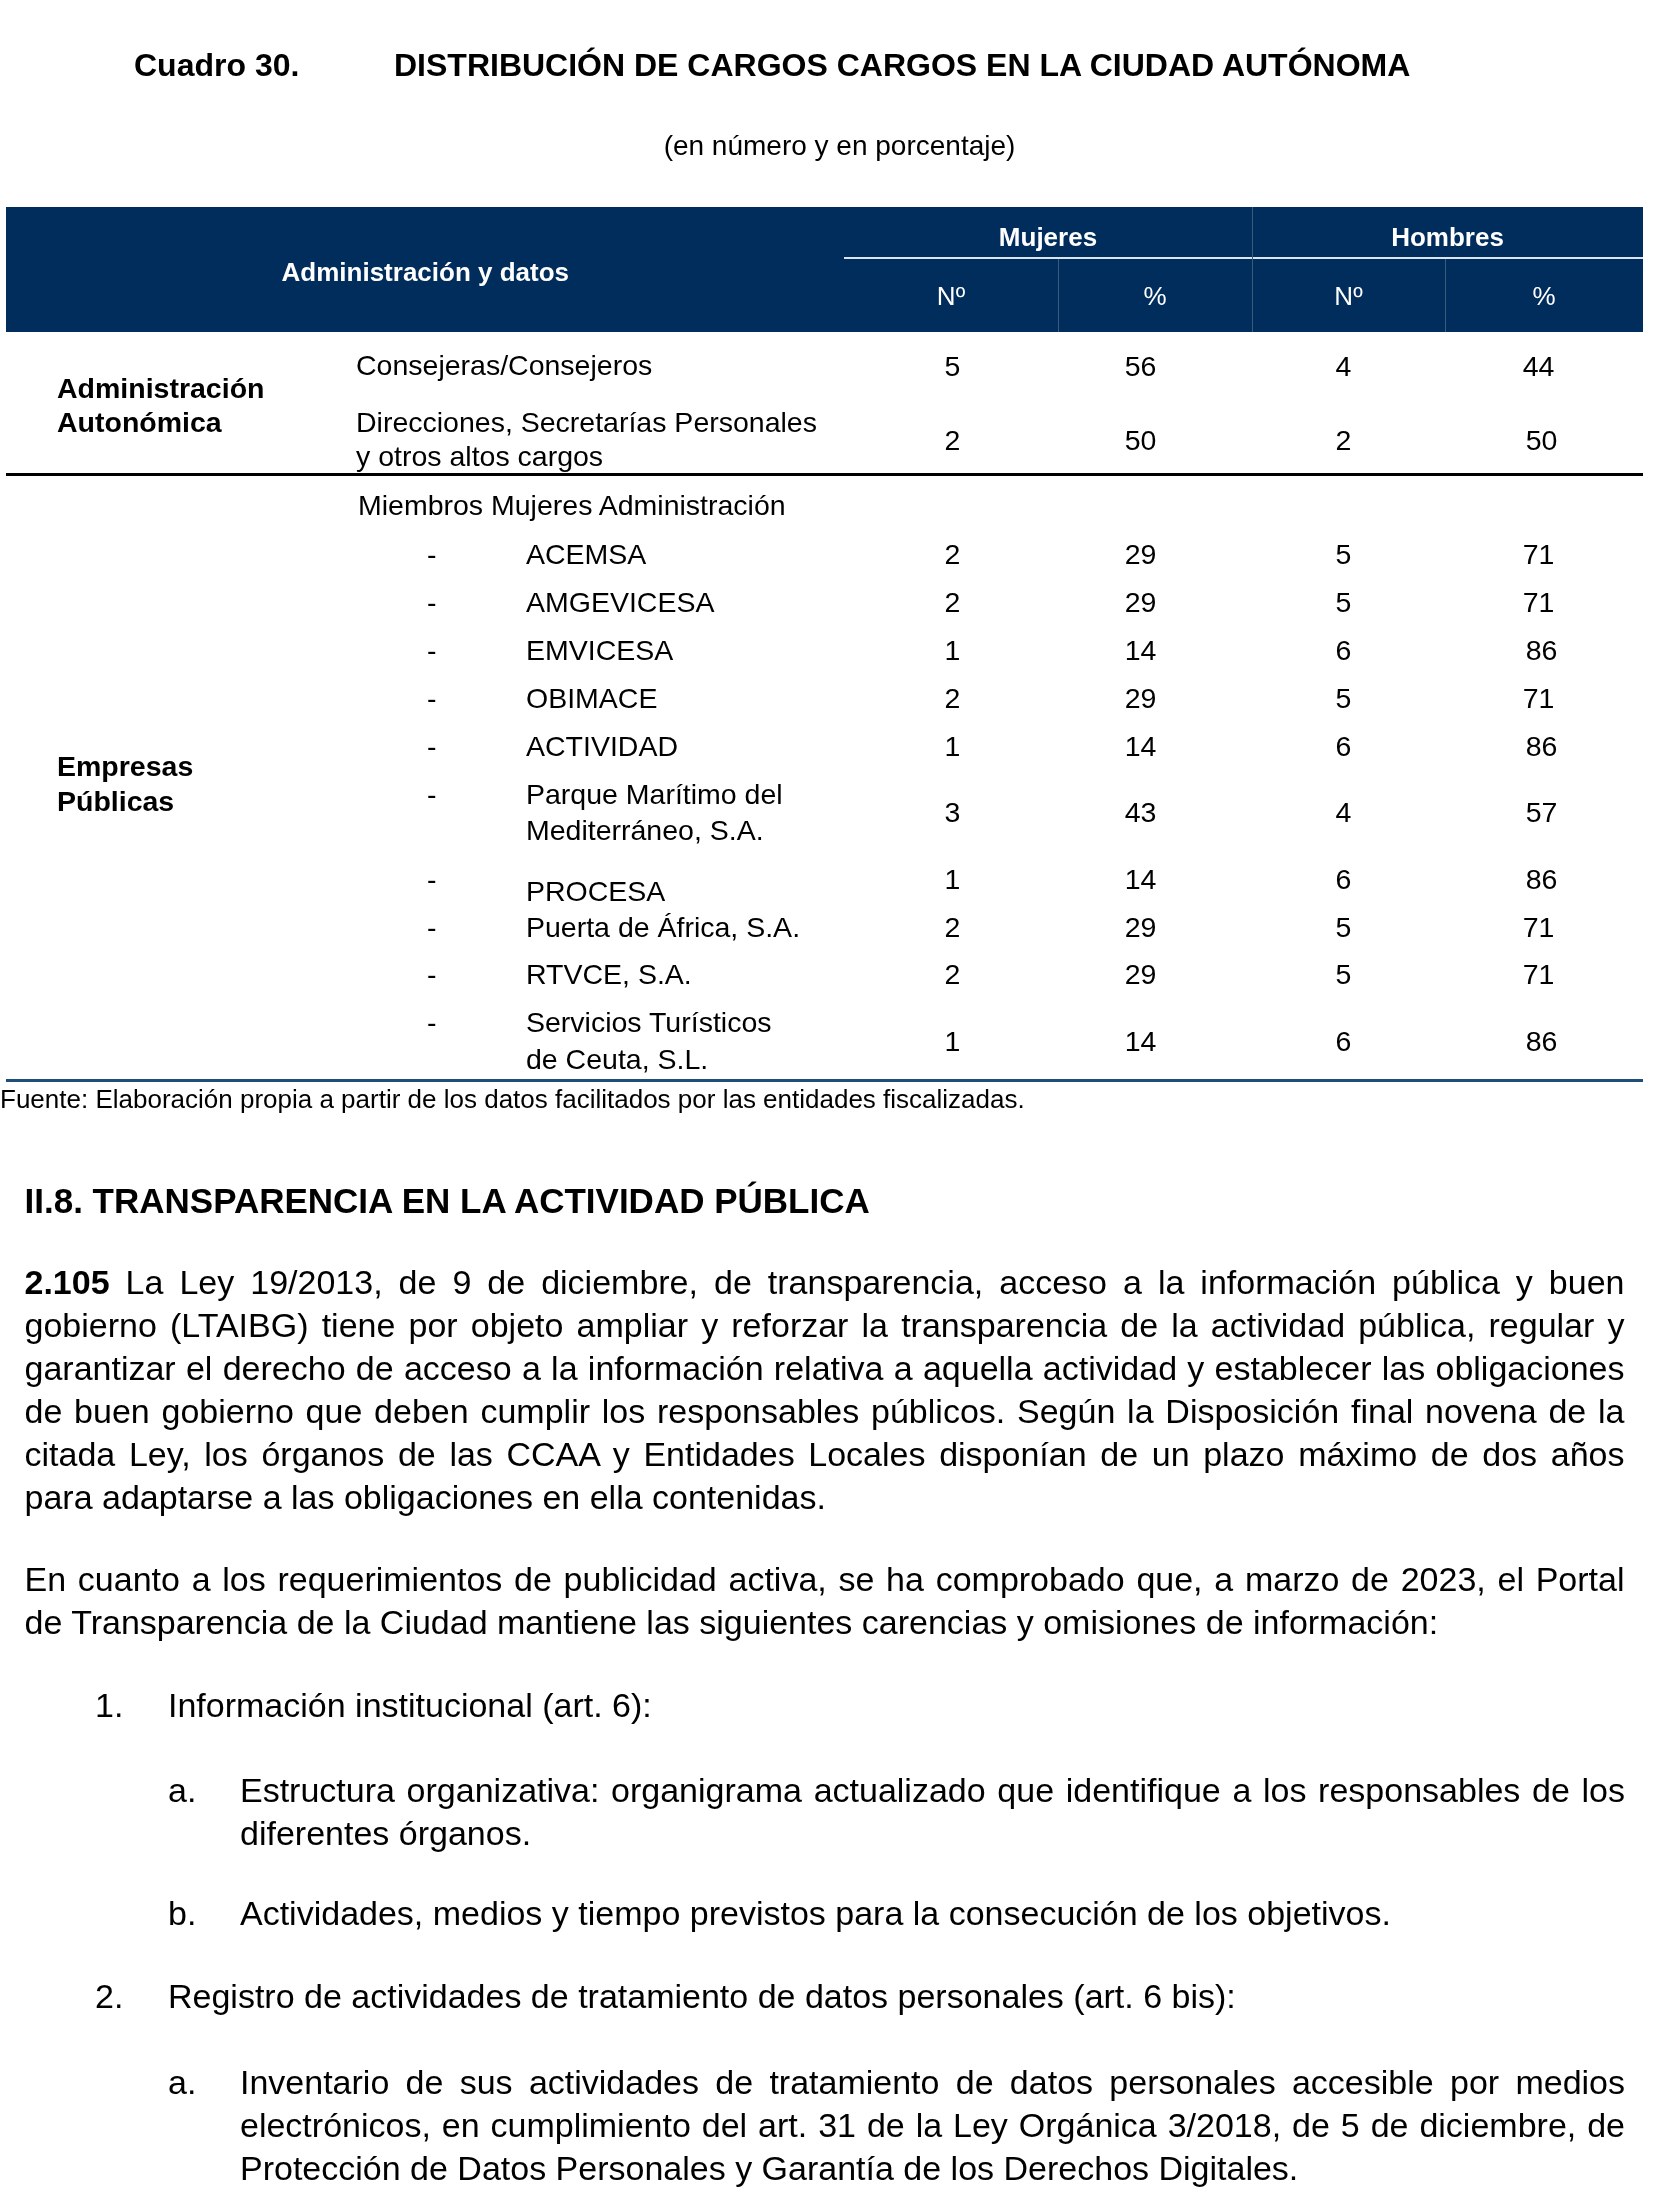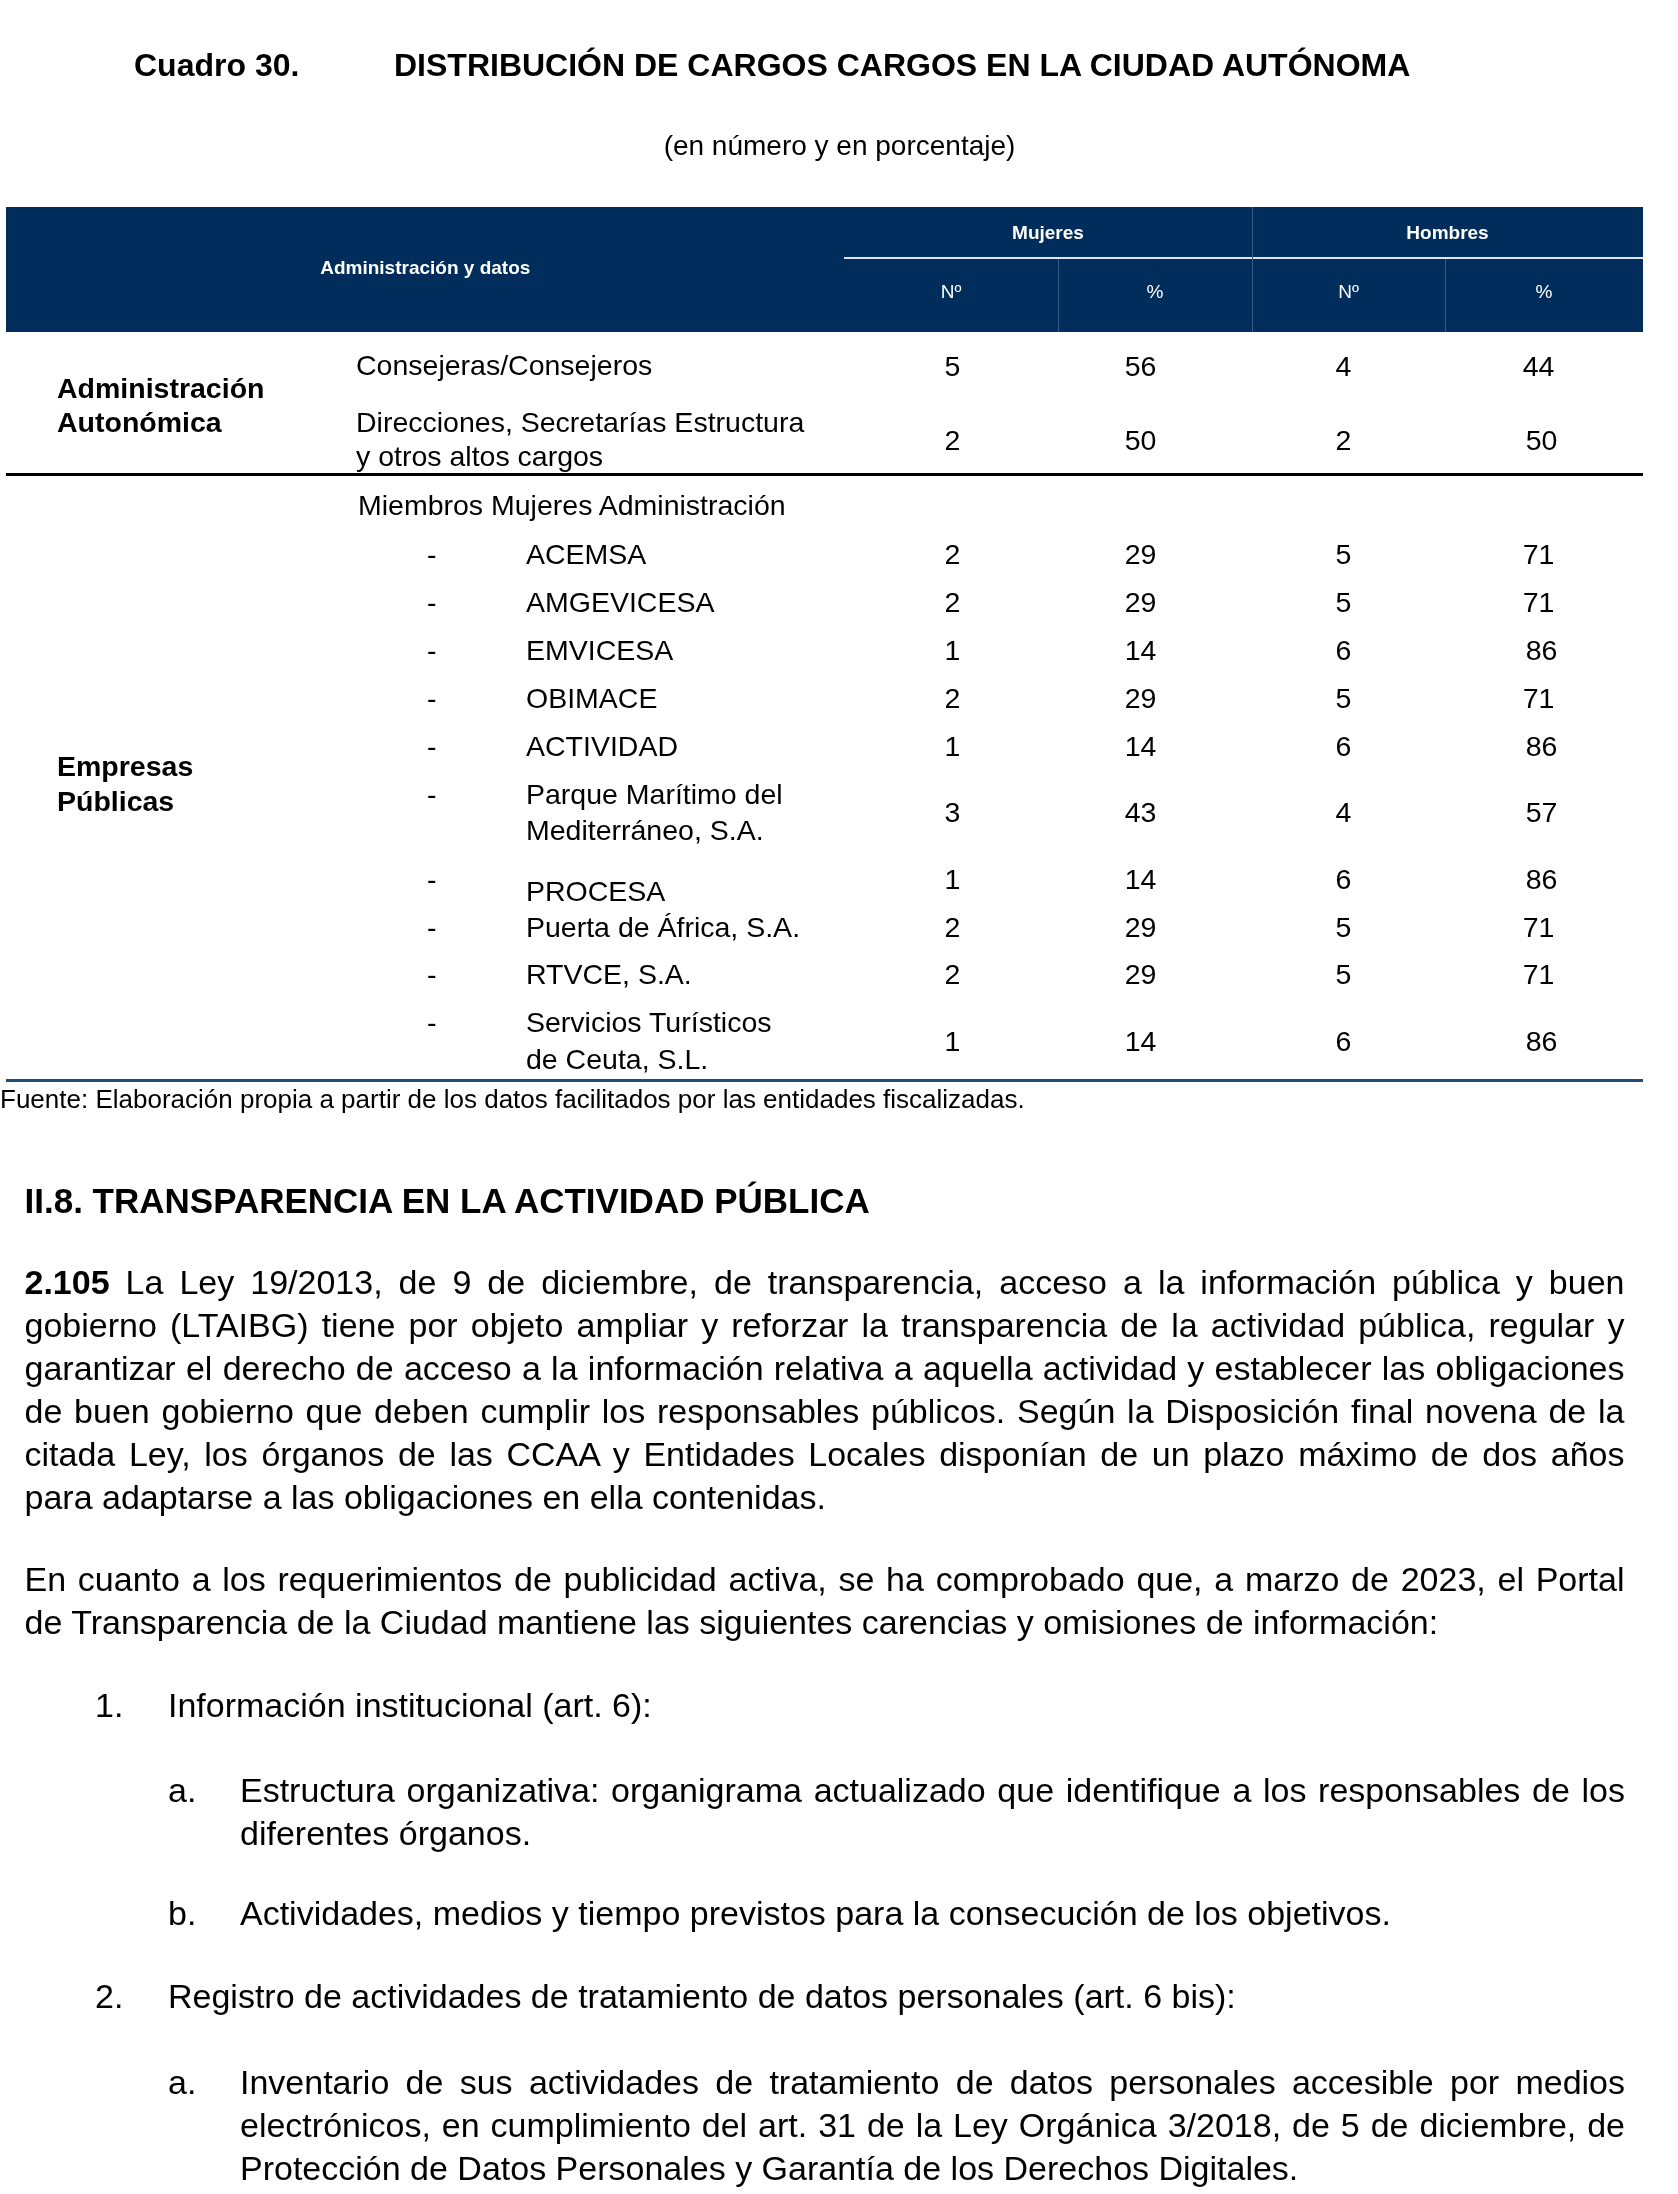--- a/index.html
+++ b/index.html
@@ -4,21 +4,21 @@
 <style>
   html, body { margin:0; padding:0; background:#ffffff; }
   body { width:1679px; height:2194px; position:relative; overflow:hidden;
          font-family:"Liberation Sans", sans-serif; color:#000; }
   .abs { position:absolute; white-space:nowrap; }
   .title { font-weight:bold; font-size:32px; top:47px; }
   .subtitle { font-size:28px; top:130px; left:0; width:1679px; text-align:center; }
   .hdr { position:absolute; left:6.3px; top:207px; width:1637px; height:125px; background:#002d5b; }
   .hdr-line { position:absolute; left:844px; top:257px; width:799px; height:2.4px; background:#dbe4ee; }
   .hdr-div { position:absolute; width:0.8px; background:#3a5a80; }
-  .hdr-txt { position:absolute; color:#fff; font-size:19px; text-align:center; white-space:nowrap; }
+  .hdr-txt { position:absolute; color:#fff; font-size:26px; text-align:center; white-space:nowrap; }
   .hdr-bold { font-weight:bold; }
   .cell { position:absolute; font-size:28.5px; white-space:nowrap; line-height:35px; }
   .num { position:absolute; font-size:28.5px; width:95px; text-align:center; line-height:35px; }
   .grp { position:absolute; font-weight:bold; font-size:28.5px; line-height:35px; }
   .rule-black { position:absolute; left:6.3px; top:473px; width:1637px; height:3.2px; background:#000; }
   .rule-navy { position:absolute; left:6.3px; top:1079px; width:1637px; height:3.2px; background:#1f4e79; }
   .fuente { position:absolute; left:0; top:1084px; font-size:26px; }
   .h2 { position:absolute; left:24.5px; top:1181px; font-size:35px; font-weight:bold; }
   .para { position:absolute; left:24.5px; width:1600px; font-size:34px; line-height:43px; text-align:justify; text-align-last:left; }
   .para b { font-weight:bold; }
@@ -53,21 +53,21 @@
 
 <div>
   <div class="cell" style="left:356px; top:348px;">Consejeras/Consejeros</div>
   <div class="num" style="left:905px; top:349px;">5</div>
   <div class="num" style="left:1093px; top:349px;">56</div>
   <div class="num" style="left:1296px; top:349px;">4</div>
   <div class="num" style="left:1491px; top:349px;">44</div>
 </div>
 
 <div>
-  <div class="cell" style="left:356px; top:405px;">Direcciones, Secretarías Estructura</div>
+  <div class="cell" style="left:356px; top:405px;">Direcciones, Secretarías Personales</div>
   <div class="cell" style="left:356px; top:439px;">y otros altos cargos</div>
   <div class="num" style="left:905px; top:423px;">2</div>
   <div class="num" style="left:1093px; top:423px;">50</div>
   <div class="num" style="left:1296px; top:423px;">2</div>
   <div class="num" style="left:1494px; top:423px;">50</div>
 </div>
 
 <div class="rule-black"></div>
 
 <div class="cell" style="left:358px; top:488px;">Miembros Mujeres Administración</div>

